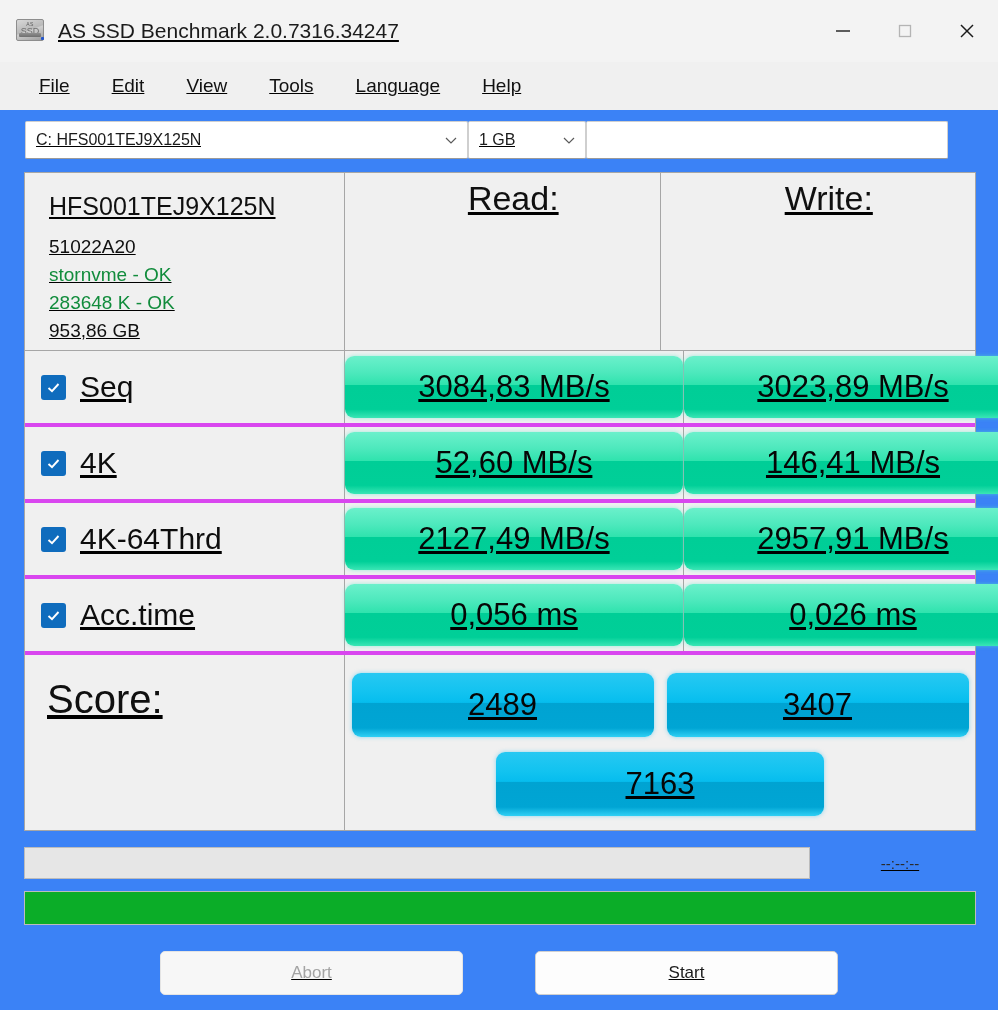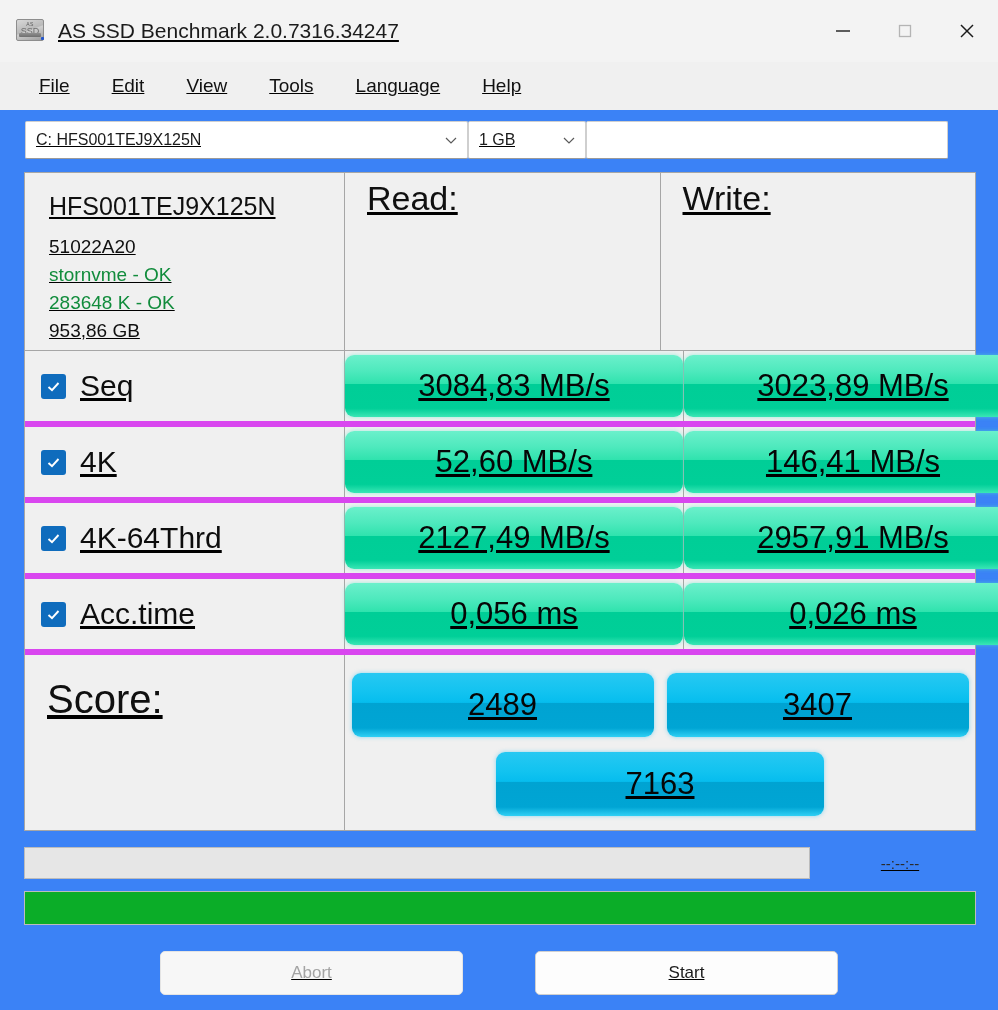--- a/index.html
+++ b/index.html
@@ -137,39 +137,39 @@
   }
   .cell-val {
     flex: 1 1 0;
     border-right: 1px solid #a6a6a6;
     display: flex; align-items: center; justify-content: center;
   }
   .cell-val:last-child { border-right: none; }
 
   
   .row-head { height: 178px; border-bottom: 1px solid #a6a6a6; }
-  .row-head .cell-val { align-items: flex-start; justify-content: flex-start; }
+  .row-head .cell-val { align-items: flex-start; justify-content: center; }
   .drive-info { padding: 14px 0 0 24px; }
   .drive-info .model {
     font-size: 25px; color: #101010; margin-bottom: 12px;
     font-family: "Liberation Sans", sans-serif; white-space: nowrap;
   }
   .drive-info .line {
     font-size: 19px; color: #101010; line-height: 1.48;
     font-family: "Liberation Sans", sans-serif; white-space: nowrap;
   }
   .drive-info .ok { color: #118c3c; }
   .rw-head {
     font-size: 34px; color: #101010;
     padding: 6px 0 0 22px;
     font-family: "Liberation Sans", sans-serif;
   }
 
   
-  .row-bench { height: 76px; border-bottom: 6px solid #d946ef; }
+  .row-bench { height: 76px; border-bottom: 4px solid #d946ef; }
   .chk-label { display: flex; align-items: center; padding-left: 16px; gap: 14px; }
   .checkbox {
     width: 25px; height: 25px; flex: none;
     background: #0f6cbd; border-radius: 3px;
     display: flex; align-items: center; justify-content: center;
   }
   .checkbox svg { display: block; }
   .bench-name {
     font-size: 30px; color: #0d0d0d;
     font-family: "Liberation Sans", sans-serif; white-space: nowrap;

